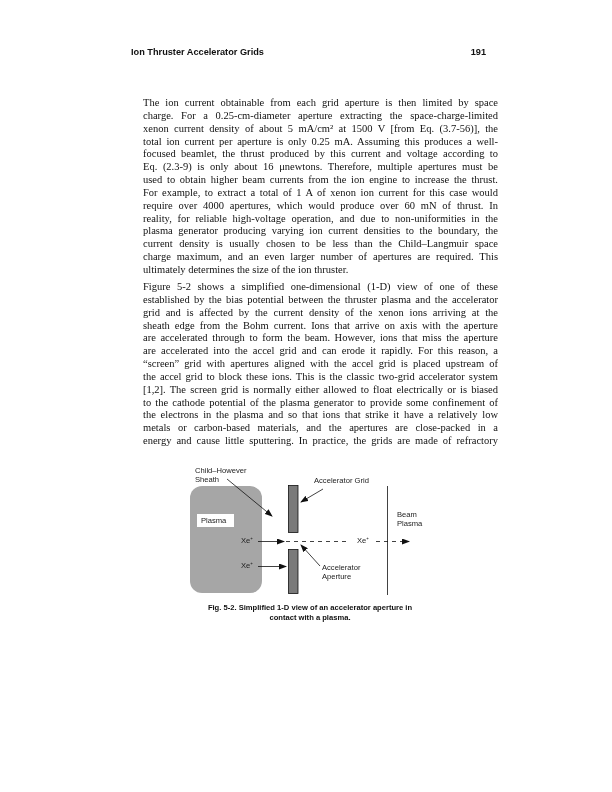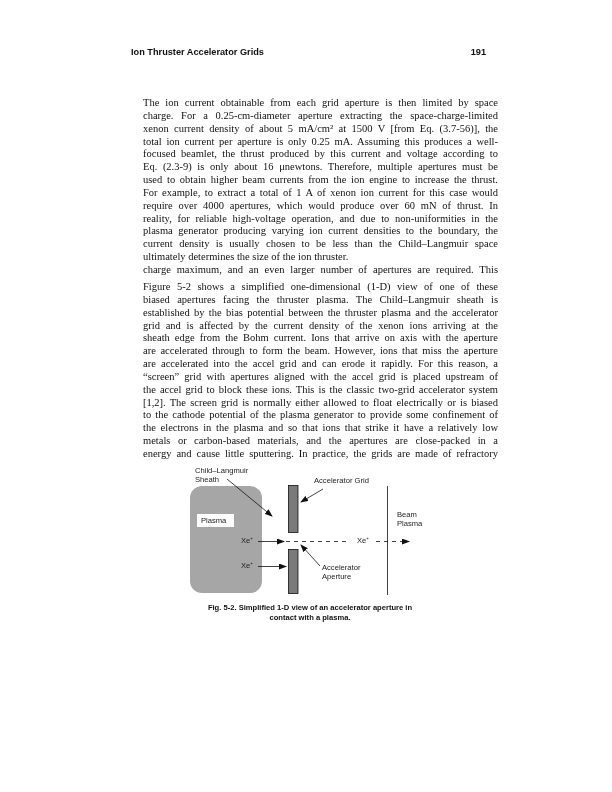--- a/index.html
+++ b/index.html
@@ -45,27 +45,26 @@
     <span class="line">xenon current density of about 5 mA/cm² at 1500 V [from Eq. (3.7-56)], the</span>
     <span class="line">total ion current per aperture is only 0.25 mA. Assuming this produces a well-</span>
     <span class="line">focused beamlet, the thrust produced by this current and voltage according to</span>
     <span class="line">Eq. (2.3-9) is only about 16 μnewtons. Therefore, multiple apertures must be</span>
     <span class="line">used to obtain higher beam currents from the ion engine to increase the thrust.</span>
     <span class="line">For example, to extract a total of 1 A of xenon ion current for this case would</span>
     <span class="line">require over 4000 apertures, which would produce over 60 mN of thrust. In</span>
     <span class="line">reality, for reliable high-voltage operation, and due to non-uniformities in the</span>
     <span class="line">plasma generator producing varying ion current densities to the boundary, the</span>
     <span class="line">current density is usually chosen to be less than the Child–Langmuir space</span>
+    <span class="line">charge maximum, and an even larger number of apertures are required. This</span>
     <span class="line last">ultimately determines the size of the ion thruster.</span>
-    <span class="line">charge maximum, and an even larger number of apertures are required. This</span>
   </div>
 
   <div class="para" id="p2">
     <span class="line">Figure 5-2 shows a simplified one-dimensional (1-D) view of one of these</span>
-    <span class="line">biased apertures facing the thruster plasma. The Child–Langmuir sheath is</span>
     <span class="line">established by the bias potential between the thruster plasma and the accelerator</span>
     <span class="line">grid and is affected by the current density of the xenon ions arriving at the</span>
     <span class="line">sheath edge from the Bohm current. Ions that arrive on axis with the aperture</span>
     <span class="line">are accelerated through to form the beam. However, ions that miss the aperture</span>
     <span class="line">are accelerated into the accel grid and can erode it rapidly. For this reason, a</span>
     <span class="line">“screen” grid with apertures aligned with the accel grid is placed upstream of</span>
     <span class="line">the accel grid to block these ions. This is the classic two-grid accelerator system</span>
     <span class="line">[1,2]. The screen grid is normally either allowed to float electrically or is biased</span>
     <span class="line">to the cathode potential of the plasma generator to provide some confinement of</span>
     <span class="line">the electrons in the plasma and so that ions that strike it have a relatively low</span>
@@ -98,21 +97,21 @@
       <line x1="258" y1="566.5" x2="286" y2="566.5" stroke="#111" stroke-width="0.8" marker-end="url(#ah)"></line>
 
       <line x1="227" y1="479" x2="272" y2="516" stroke="#111" stroke-width="0.8" marker-end="url(#ah)"></line>
 
       <line x1="323" y1="489" x2="301" y2="502" stroke="#111" stroke-width="0.8" marker-end="url(#ah)"></line>
 
       <line x1="320" y1="566" x2="301" y2="545" stroke="#111" stroke-width="0.8" marker-end="url(#ah)"></line>
     </svg>
 
     <div class="fig-label" style="left:195px; top:466px;">
-      <div>Child–Langmuir</div>
+      <div>Child–However</div>
       <div>Sheath</div>
     </div>
     <div class="fig-label" style="left:314px; top:476px;">Accelerator Grid</div>
     <div class="fig-label" style="left:201px; top:516px;">Plasma</div>
     <div class="fig-label" style="left:397px; top:510px;">
       <div>Beam</div>
       <div>Plasma</div>
     </div>
     <div class="fig-label" style="left:241px; top:536px;">Xe⁺</div>
     <div class="fig-label" style="left:241px; top:561px;">Xe⁺</div>

